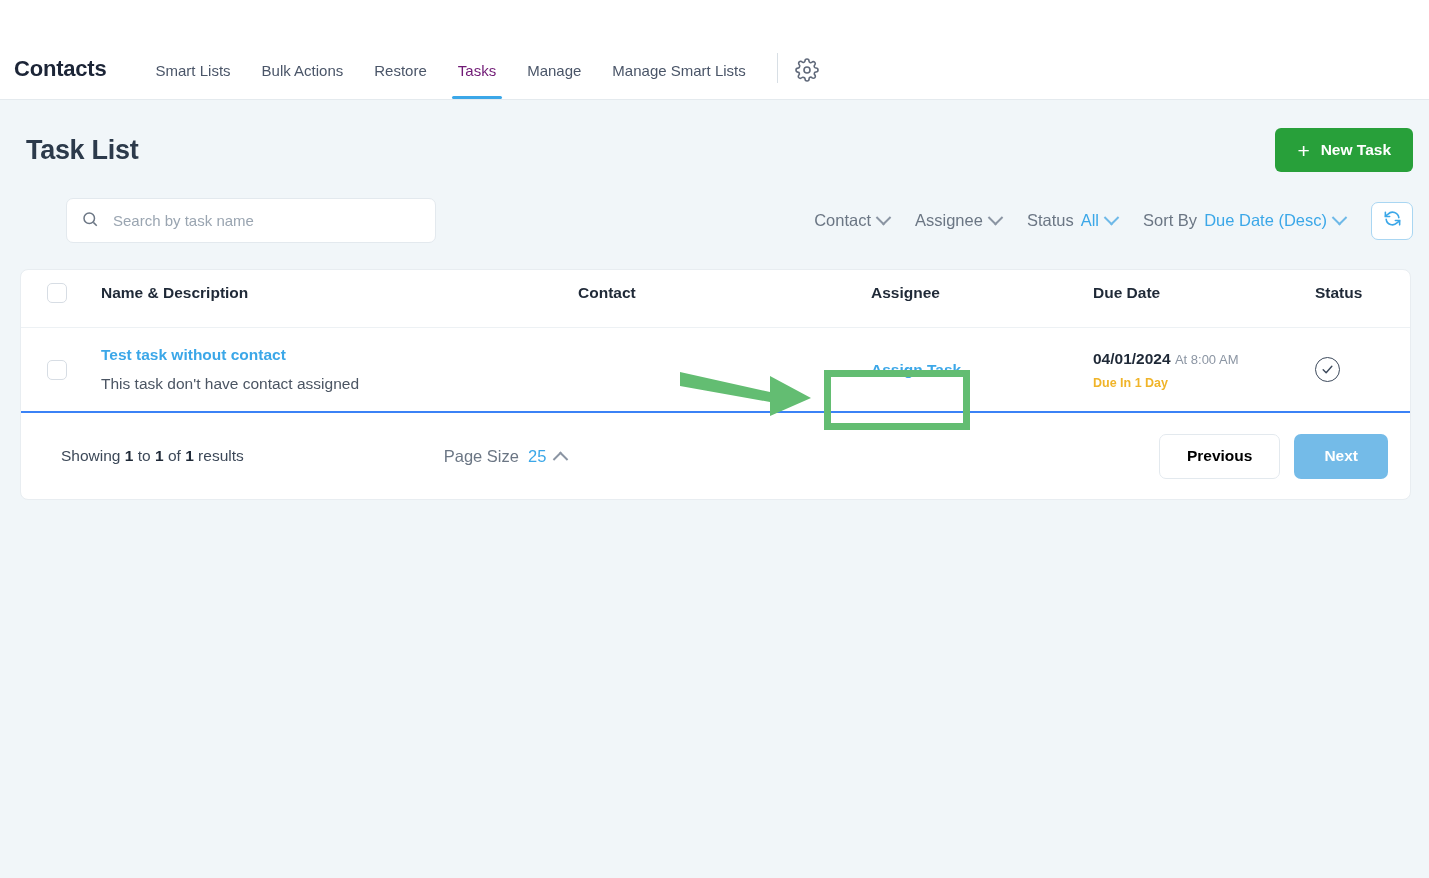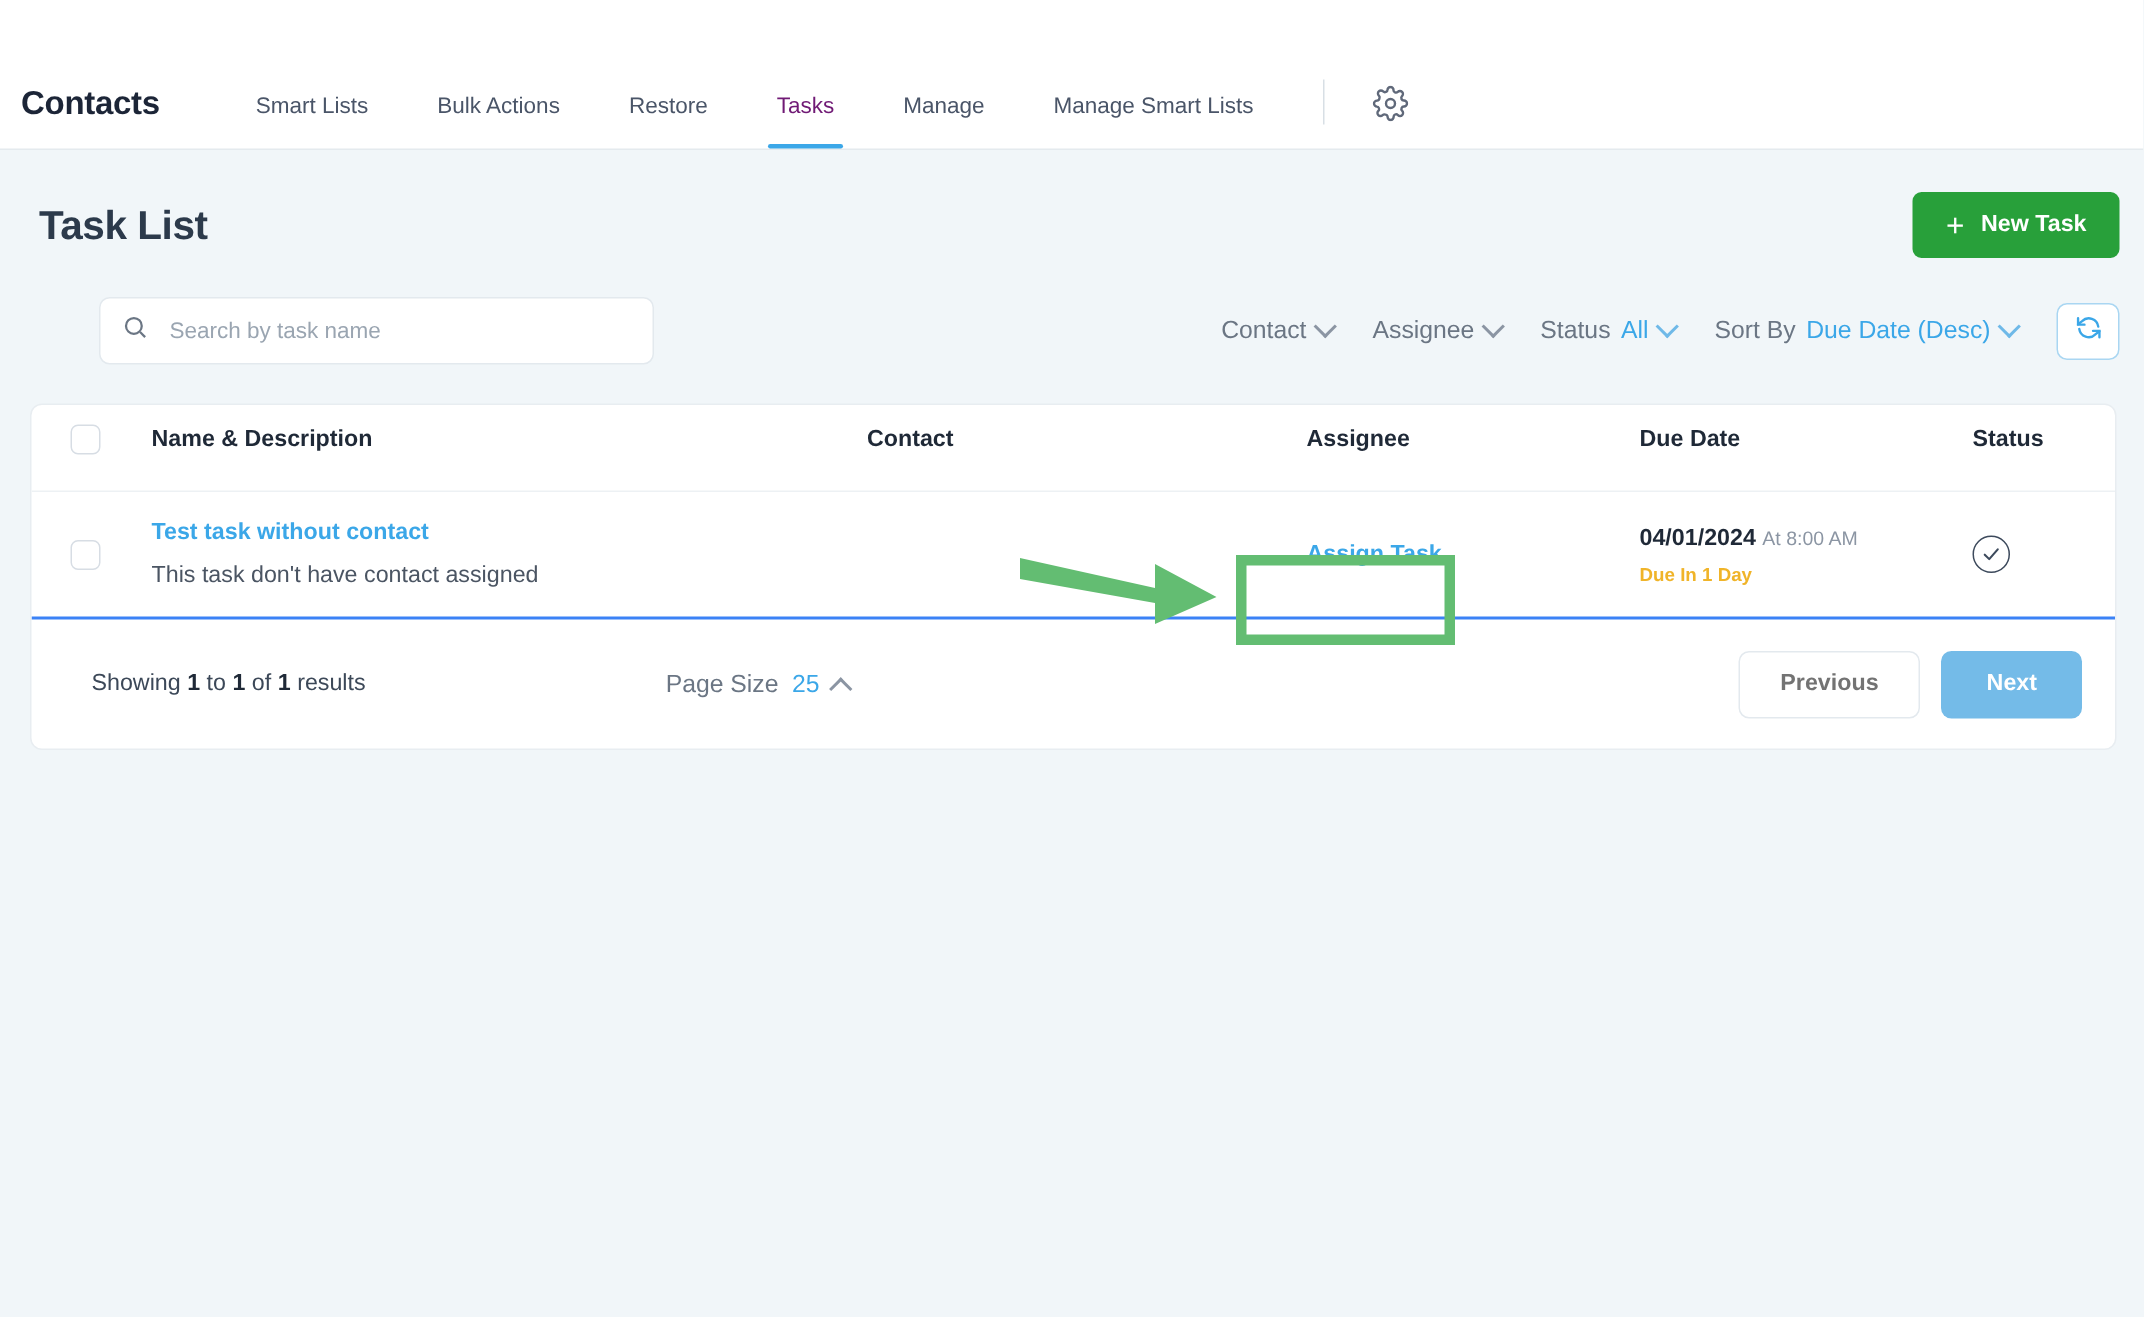--- a/index.html
+++ b/index.html
@@ -15,21 +15,21 @@
     height: 100px;
     background: #ffffff;
     border-bottom: 1px solid #e4eaee;
     display: flex;
     align-items: flex-end;
     padding: 0 0 0 14px;
   }
   .nav-inner {
     display: flex;
     align-items: flex-end;
-    gap: 18px;
+    gap: 3px;
     height: 100%;
   }
   .brand {
     font-size: 22px;
     font-weight: bold;
     color: #1c2537;
     letter-spacing: -0.2px;
     padding-bottom: 17px;
     margin-right: 32px;
   }
@@ -251,21 +251,21 @@
     border-right: 2px solid #8b95a3;
     border-bottom: 2px solid #8b95a3;
     transform: rotate(-135deg) translate(-2px,-2px);
   }
   .pagers { margin-left: auto; display: flex; align-items: center; gap: 14px; }
   .btn-prev {
     height: 45px; padding: 0 27px;
     background: #fff;
     border: 1px solid #e3e9ee;
     border-radius: 7px;
-    font-size: 15.5px; font-weight: bold; color: #737373;
+    font-size: 15.5px; font-weight: bold; color: #000000;
     cursor: pointer;
     font-family: "Liberation Sans", sans-serif;
   }
   .btn-next {
     height: 45px; padding: 0 30px;
     background: #74bbe8;
     border: none;
     border-radius: 7px;
     font-size: 15.5px; font-weight: bold; color: #fff;
     cursor: pointer;

